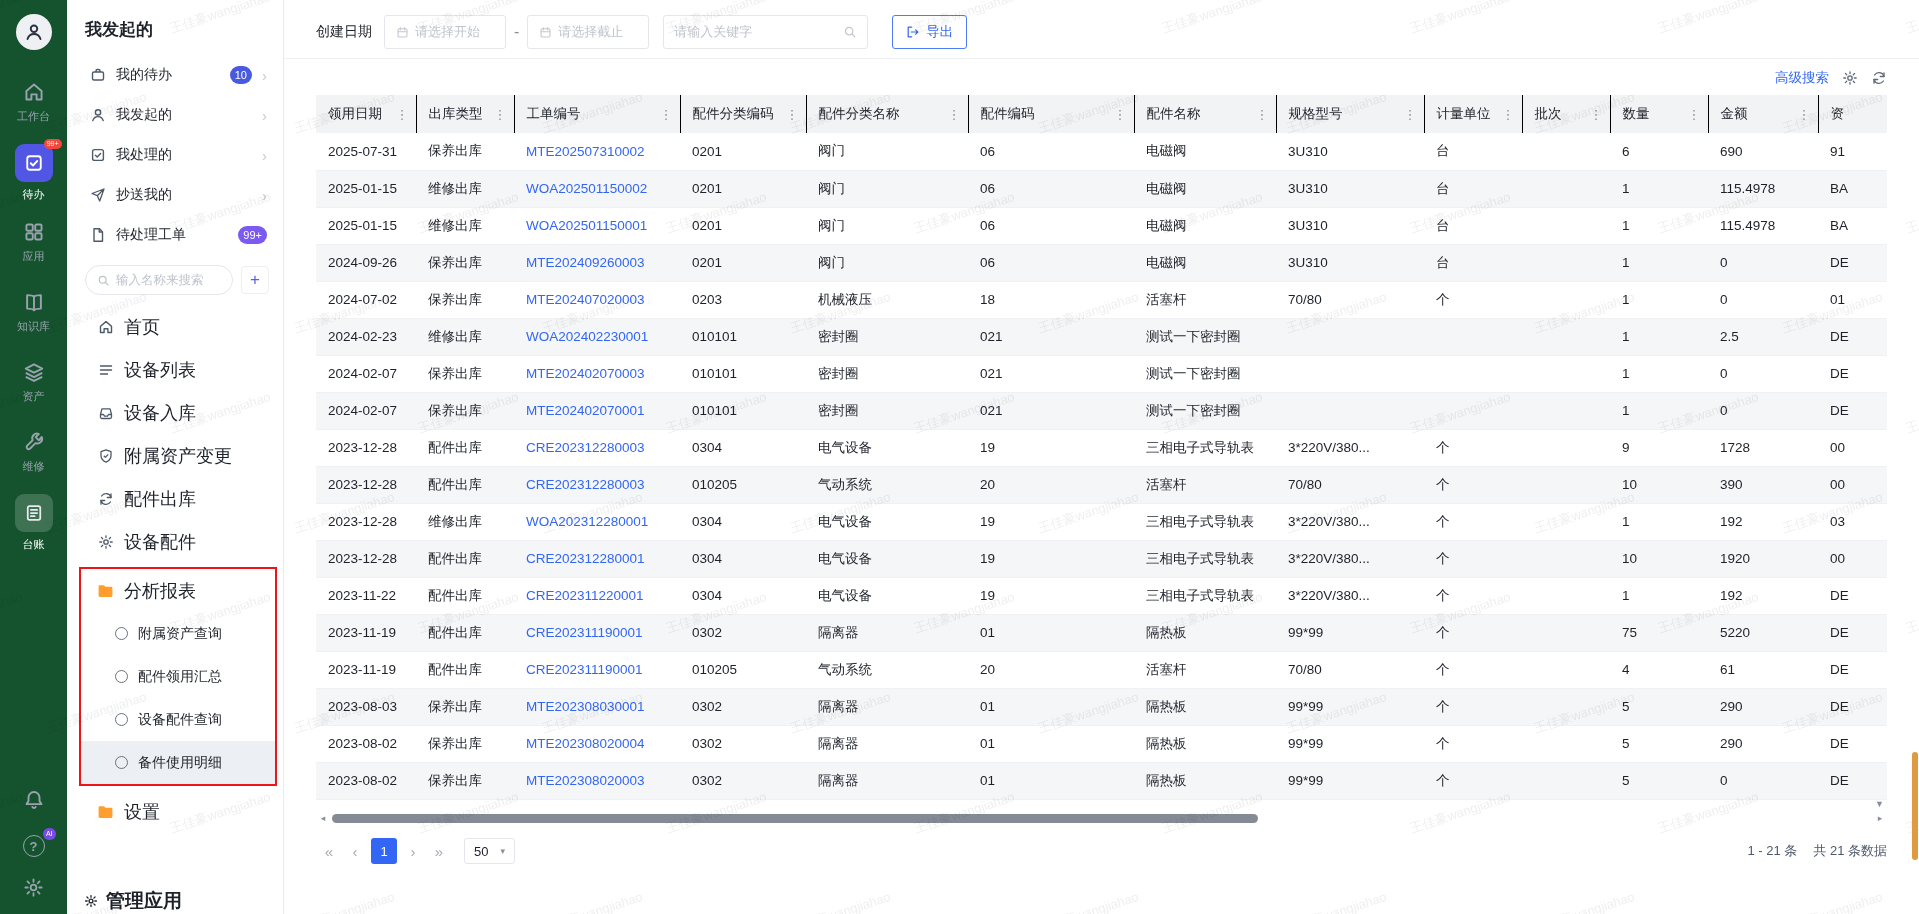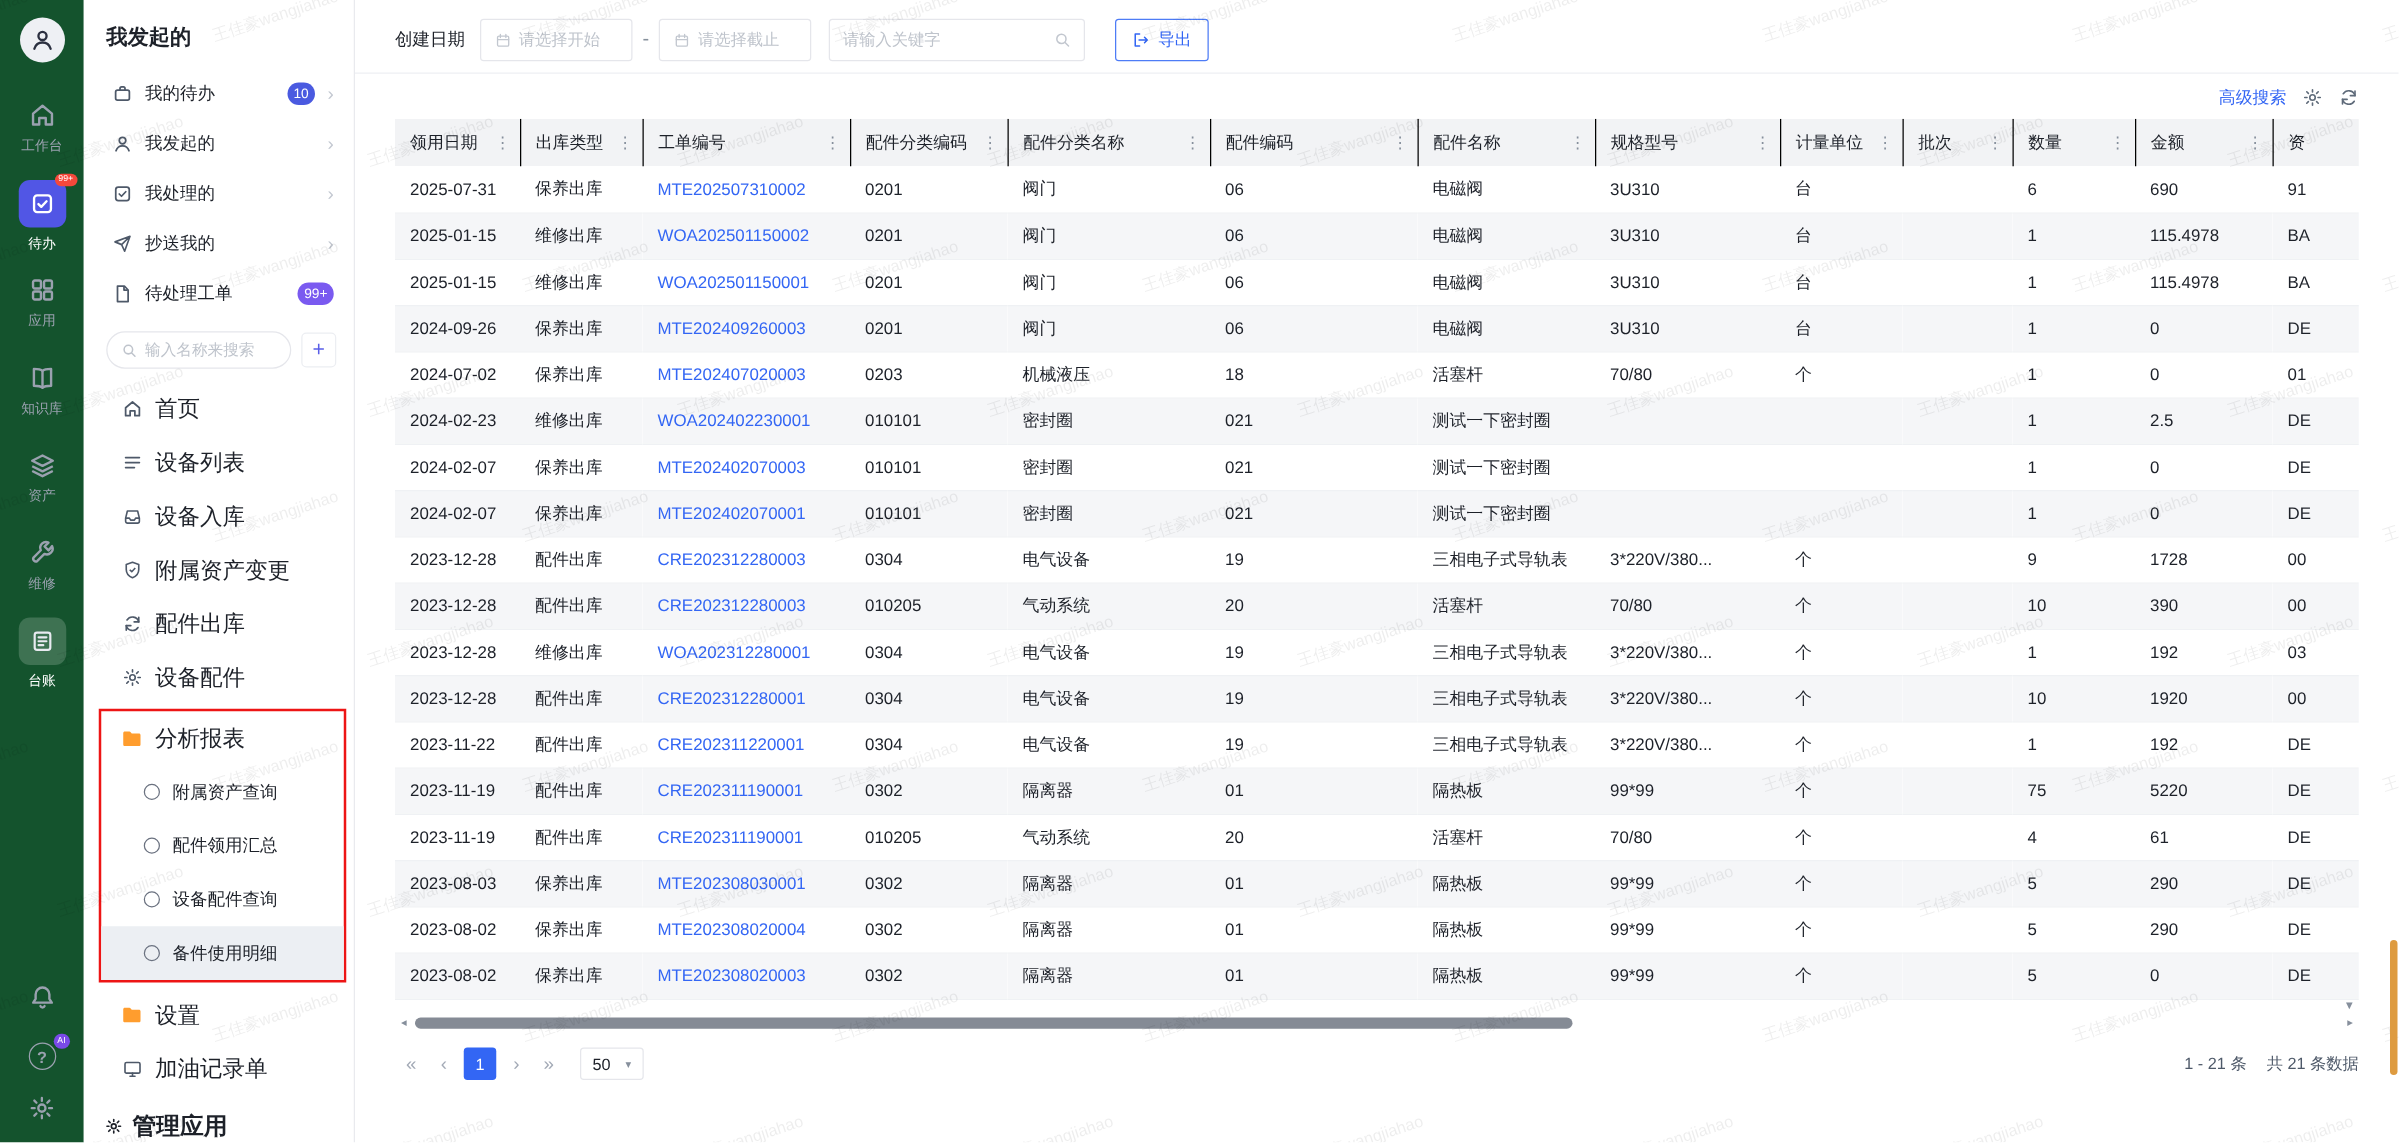--- a/index.html
+++ b/index.html
@@ -350,29 +350,20 @@
         </div>
       </div>
 
       <div class="nav-item">
         <span class="mi-icon">
             <svg width="17" height="17" viewBox="0 0 16 16">
               <path fill="#ff9d2e" d="M1.5 4.2c0-.7.5-1.2 1.2-1.2h3.4c.4 0 .8.2 1 .5l.8 1h5.4c.7 0 1.2.5 1.2 1.2v7.1c0 .7-.5 1.2-1.2 1.2H2.7c-.7 0-1.2-.5-1.2-1.2z"></path>
             </svg>
           </span>
         <span class="mi-label">设置</span>
-      </div>
-      <div class="nav-item">
-        <span class="mi-icon">
-            <svg width="16" height="16" viewBox="0 0 16 16" fill="none" stroke="currentColor" stroke-width="1.3" stroke-linecap="round">
-              <rect x="2" y="3" width="12" height="8.5" rx="1.2"></rect>
-              <path d="M6 14h4M8 11.5V14"></path>
-            </svg>
-          </span>
-        <span class="mi-label">加油记录单</span>
       </div>
     </nav>
 
     <div class="sidebar-footer">
       <span class="mi-icon">
           <svg width="14" height="14" viewBox="0 0 16 16" fill="none" stroke="currentColor" stroke-width="1.5" stroke-linecap="round">
             <circle cx="8" cy="8" r="2.2"></circle>
             <path d="M8 1.8v1.8M8 12.4v1.8M1.8 8h1.8M12.4 8h1.8M3.4 3.4l1.3 1.3M11.3 11.3l1.3 1.3M12.6 3.4l-1.3 1.3M4.7 11.3l-1.3 1.3"></path>
           </svg>
         </span>

